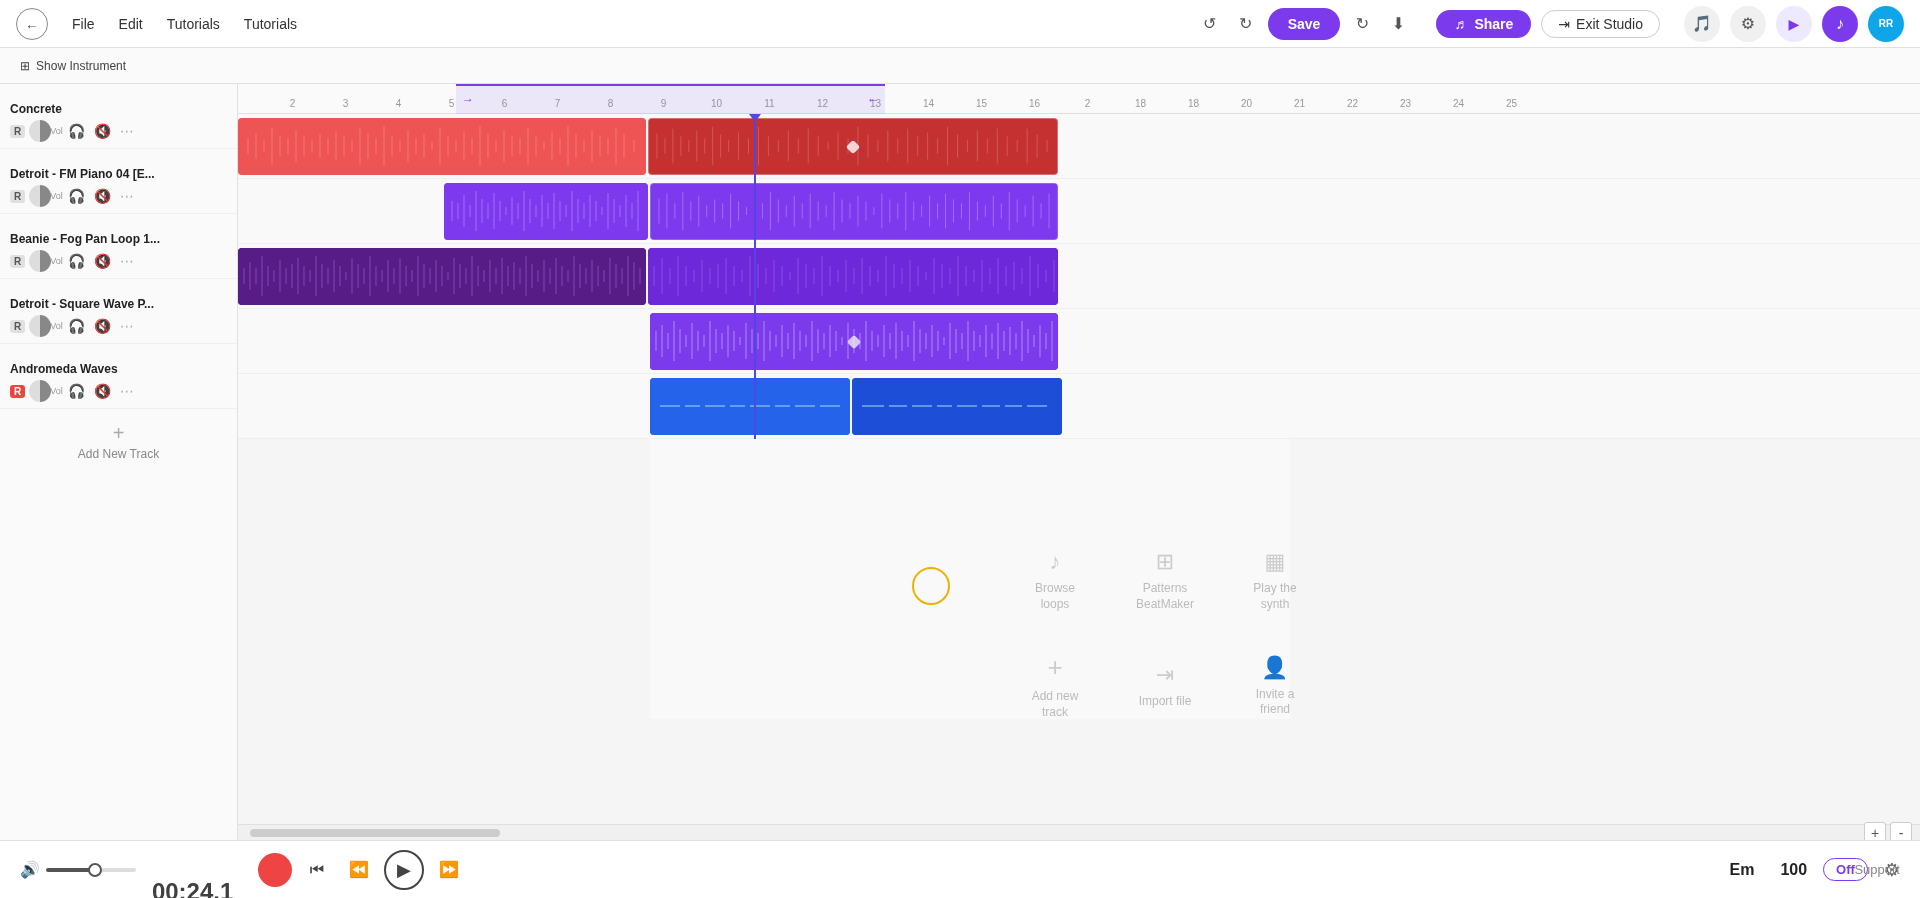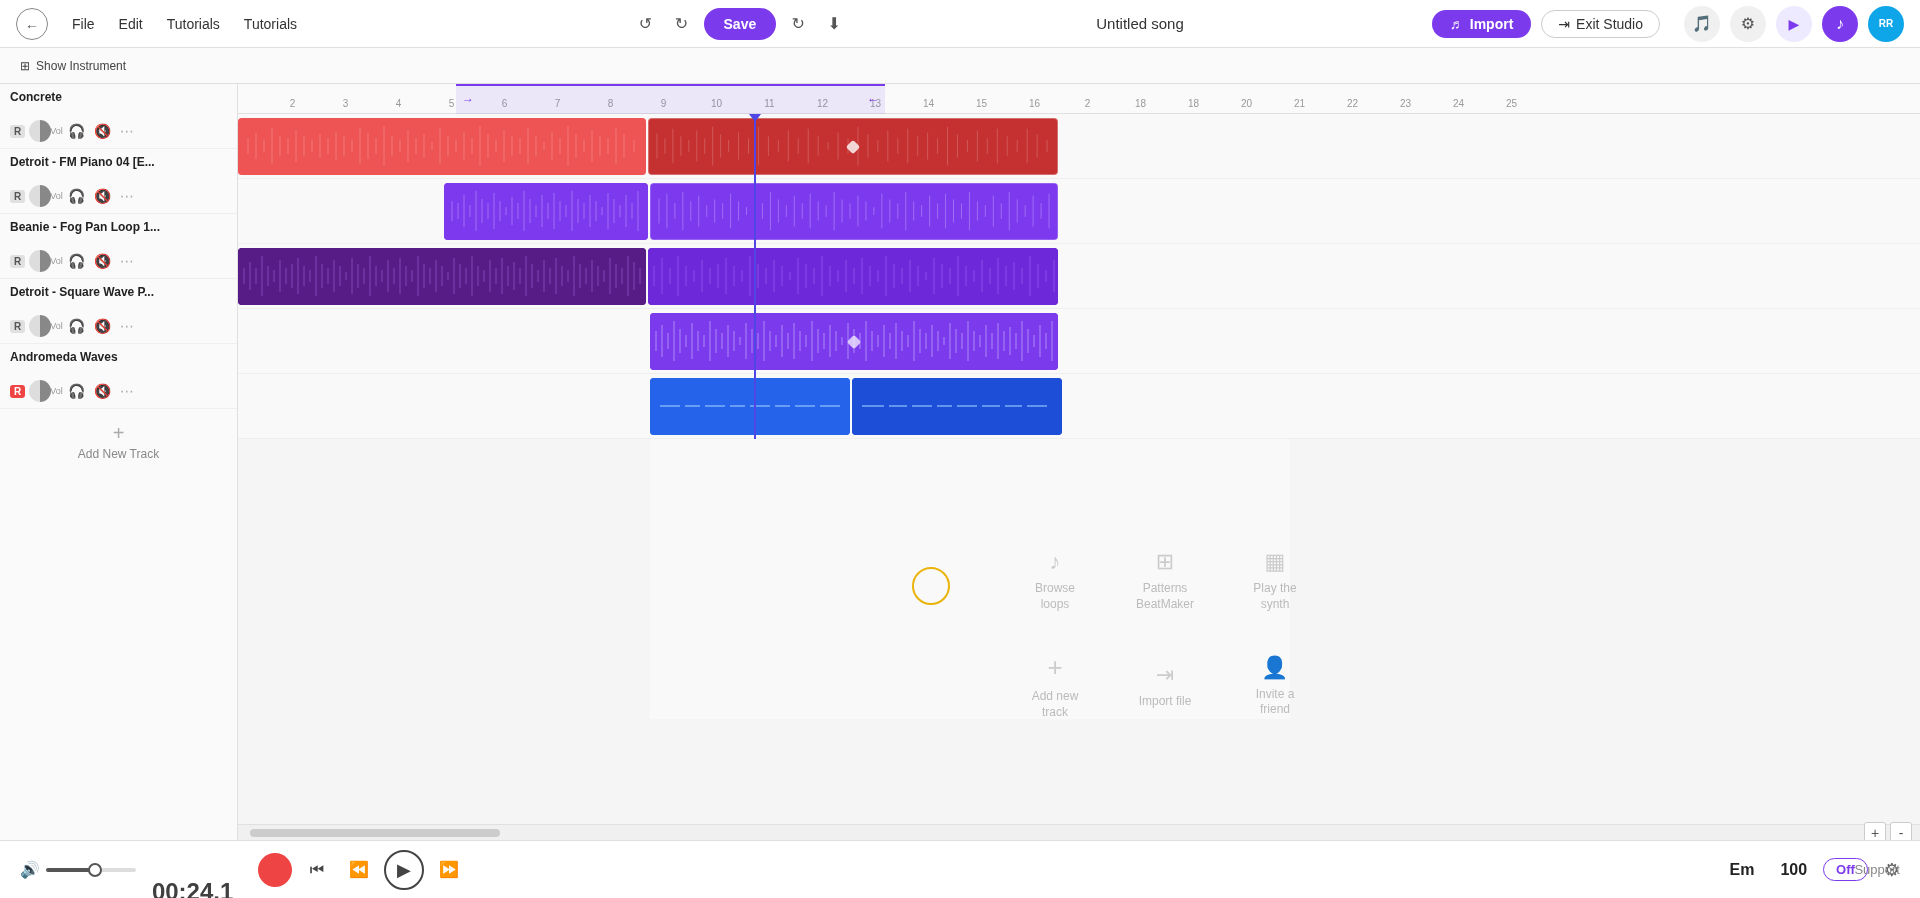--- a/index.html
+++ b/index.html
@@ -146,21 +146,21 @@
       background: #fafafa;
       border-right: 1px solid #e0e0e0;
       overflow-y: hidden;
     }
     .track-header {
       height: 65px;
       border-bottom: 1px solid #efefef;
       padding: 6px 10px;
       display: flex;
       flex-direction: column;
-      justify-content: space-between;
+      justify-content: flex-end;
     }
     .track-name {
       font-size: 12px;
       font-weight: 600;
       color: #222;
       margin-bottom: 4px;
       white-space: nowrap;
       overflow: hidden;
       text-overflow: ellipsis;
     }
@@ -477,26 +477,25 @@
   </div>
 
   <div class="nav-undo-redo">
     <div class="nav-icon-btn">↺</div>
     <div class="nav-icon-btn">↻</div>
     <button class="save-btn">Save</button>
     <div class="nav-icon-btn">↻</div>
     <div class="nav-icon-btn">⬇</div>
   </div>
 
-  <div class="song-title">Untitled song</div>
 
   <div style="display:flex;align-items:center;gap:10px;">
     <button class="share-btn">
       <span>♬</span>
-      <span>Import</span>
+      <span>Share</span>
     </button>
     <button class="exit-btn">
       <span>⇥</span>
       <span>Exit Studio</span>
     </button>
   </div>
 
   <div class="top-right-icons">
     <div class="circle-icon light">🎵</div>
     <div class="circle-icon light">⚙</div>

